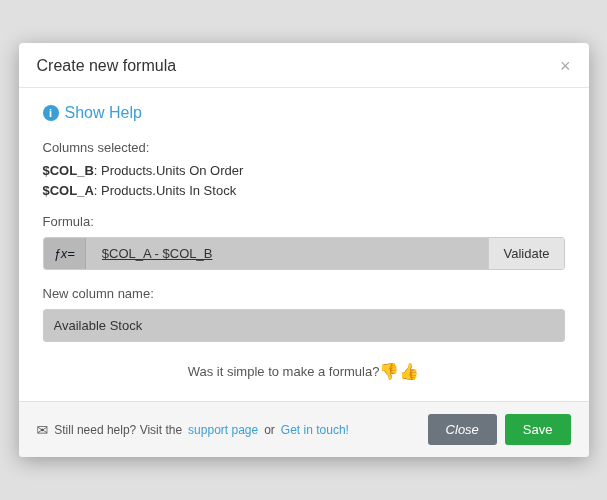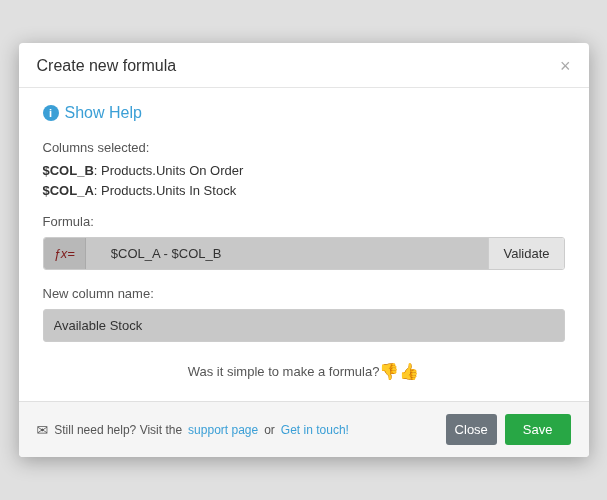--- a/index.html
+++ b/index.html
@@ -89,37 +89,38 @@
     }
     .formula-input-row {
       display: flex;
       align-items: stretch;
       border: 1px solid #ccc;
       border-radius: 3px;
       overflow: hidden;
     }
     .formula-prefix {
       background: #b8b8b8;
-      color: #7f1d1d;
+      color: #0f172a;
       padding: 8px 10px;
       font-size: 13px;
       font-style: italic;
       display: flex;
       align-items: center;
       white-space: nowrap;
       border-right: 1px solid #aaa;
     }
     .formula-input {
       flex: 1;
       background: #c8c8c8;
       border: none;
       outline: none;
-      padding: 8px 25px;
-      font-size: 13px;
-      color: #333;
+      padding: 8px 16px;
+      font-size: 13px;
+      color: #333;
+      text-decoration: underline;
     }
     .validate-btn {
       background: #e5e5e5;
       border: none;
       border-left: 1px solid #ccc;
       padding: 8px 14px;
       font-size: 13px;
       color: #333;
       cursor: pointer;
       white-space: nowrap;
@@ -189,23 +190,24 @@
     }
     .footer-buttons {
       display: flex;
       gap: 8px;
     }
     .btn-close {
       background: #6c757d;
       color: #fff;
       border: none;
       border-radius: 3px;
-      padding: 8px 9px;
-      font-size: 13px;
-      cursor: pointer;
+      padding: 8px 18px;
+      font-size: 13px;
+      cursor: pointer;
+      font-style: italic;
     }
     .btn-save {
       background: #28a745;
       color: #fff;
       border: none;
       border-radius: 3px;
       padding: 8px 18px;
       font-size: 13px;
       cursor: pointer;
     }

